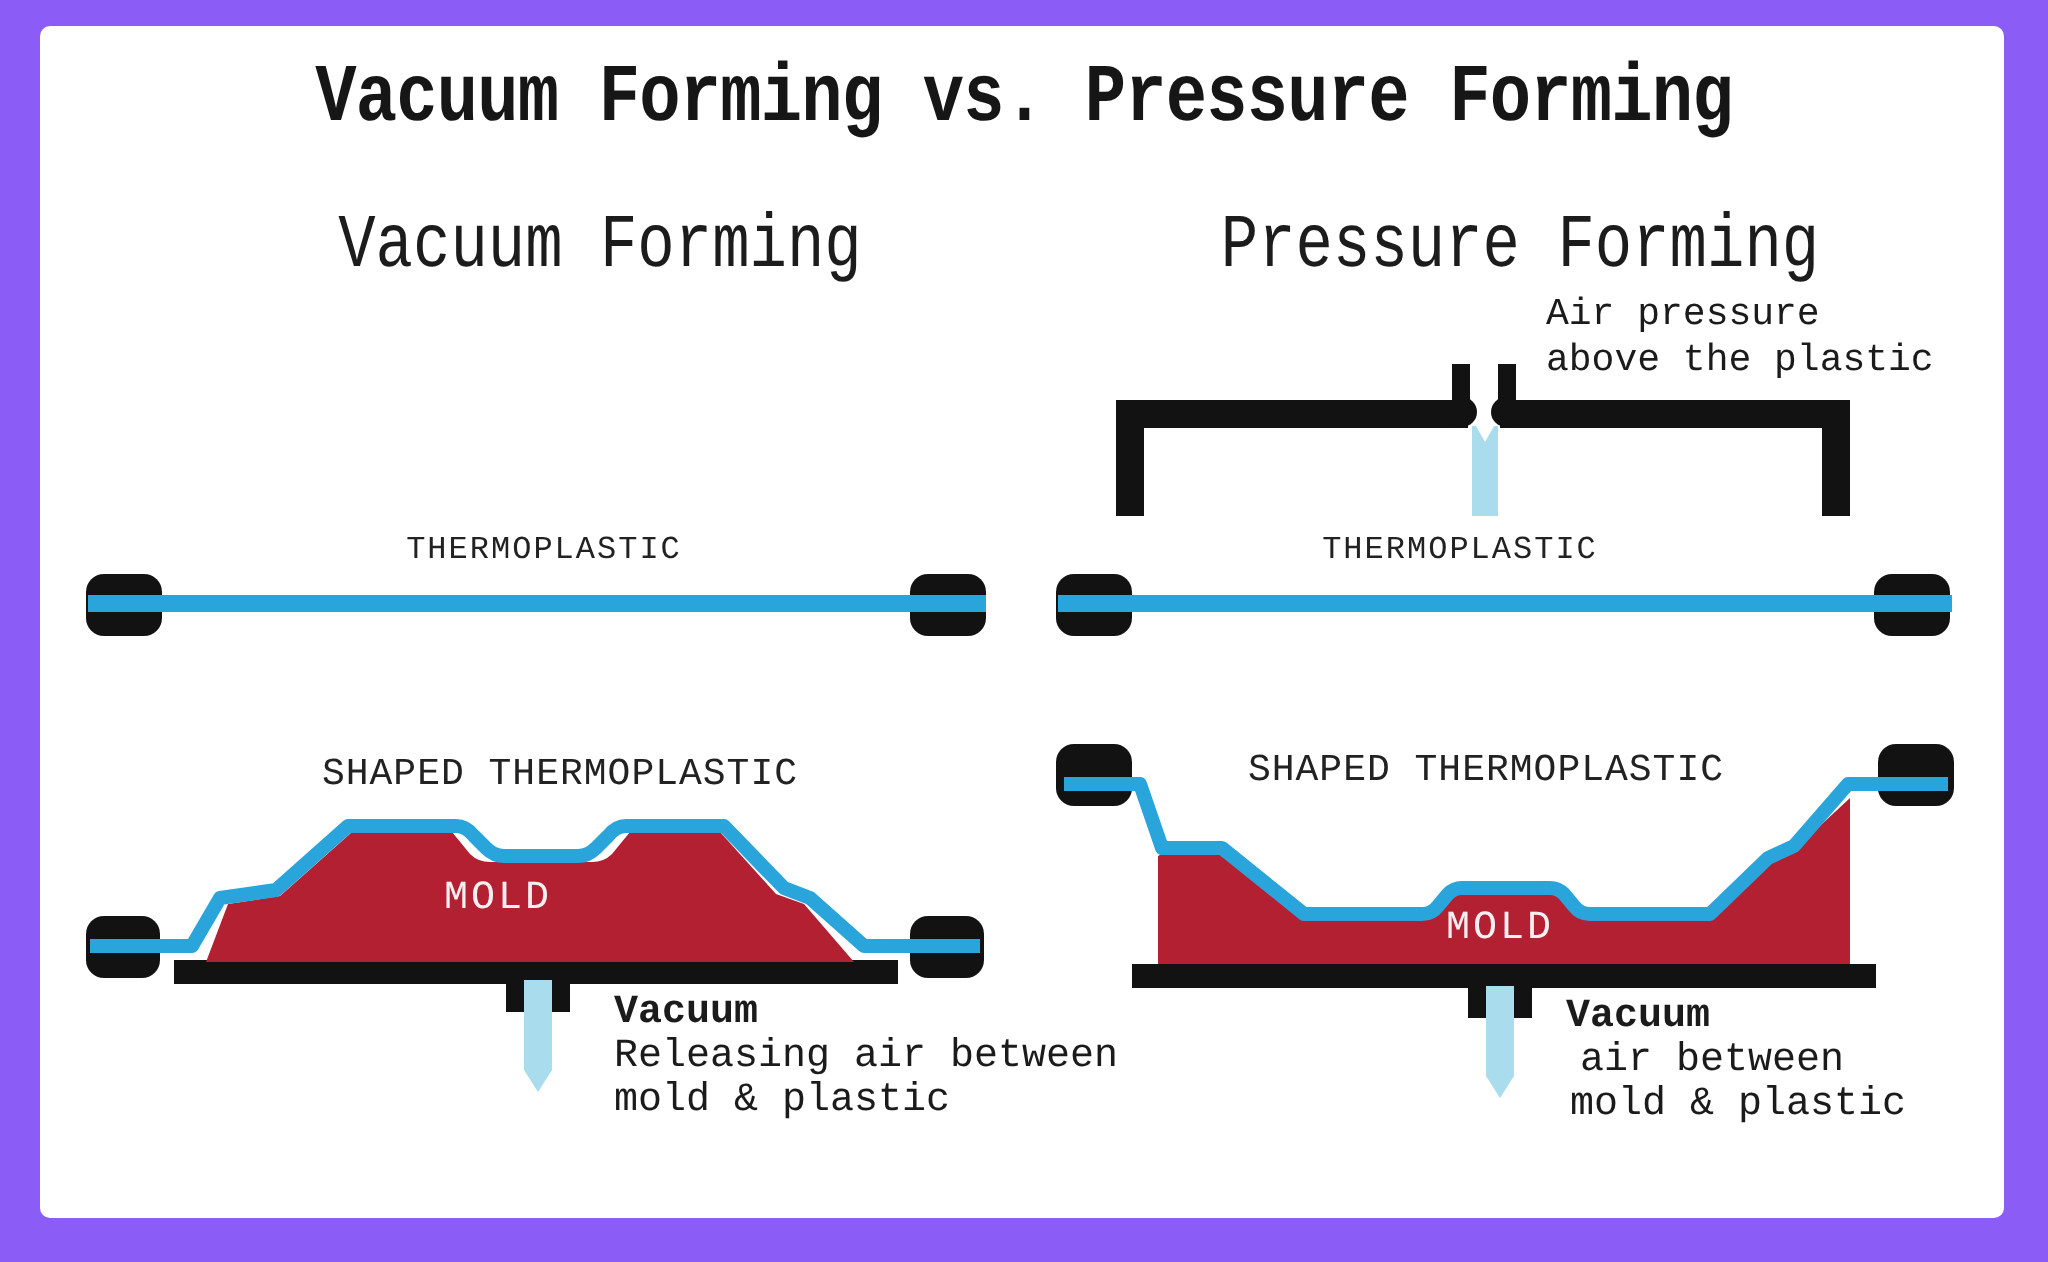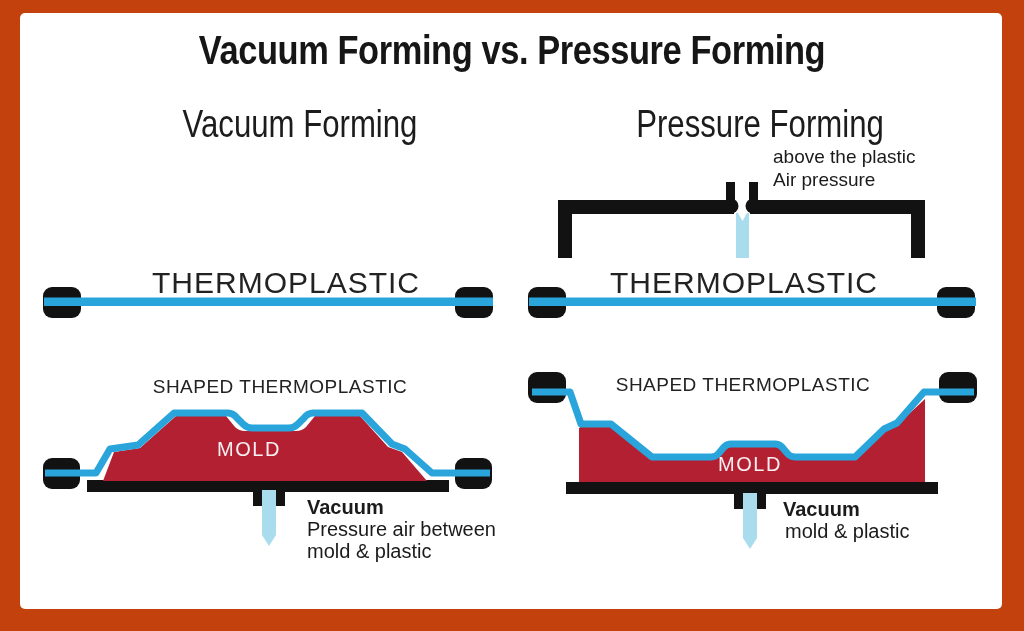--- a/index.html
+++ b/index.html
@@ -1,19 +1,19 @@
 <!DOCTYPE html>
 <html><head>
 <meta charset="utf-8">
 <style>
   html,body{margin:0;padding:0;background:#e1e1e3;}
   #stage{
     position:relative;width:1024px;height:631px;overflow:hidden;
-    background:#c2410c;
-    font-family:Liberation Sans, sans-serif;
+    background:#8b5cf6;
+    font-family:Liberation Mono, monospace;
     color:#141414;
   }
   #panel{
     position:absolute;left:20px;top:13px;width:982px;height:596px;
     background:#ffffff;border-radius:5px;
   }
   .abs{position:absolute;}
   #title{
     left:0;top:28px;width:1024px;text-align:center;
     font-weight:bold;font-size:41px;line-height:44px;
@@ -22,21 +22,21 @@
   }
   .heading{
     top:103px;width:400px;text-align:center;
     font-size:38px;line-height:42px;font-weight:400;
     transform:scaleX(.82);transform-origin:50% 0;color:#1c1c1c;
   }
   #heading-left{left:100px;}
   #heading-right{left:560px;}
   .sheet-label{
     top:266px;width:240px;text-align:center;
-    font-size:30px;letter-spacing:1px;color:#222;
+    font-size:16px;letter-spacing:1px;color:#222;
   }
   #thermo-left{left:152px;}
   #thermo-right{left:610px;}
   .shaped-label{
     width:340px;text-align:center;font-size:19px;letter-spacing:.5px;color:#222;
   }
   #shaped-left{left:110px;top:376px;}
   #shaped-right{left:573px;top:374px;}
   .mold-label{
     width:76px;text-align:center;font-size:20px;letter-spacing:1.5px;
@@ -107,36 +107,37 @@
       <path d="M743 493 H757 V538 L750 549 L743 538 Z" fill="#a9dcec"></path>
     </g>
   </svg>
 
   <div id="title" class="abs">Vacuum Forming vs. Pressure Forming</div>
 
   <div id="heading-left" class="abs heading">Vacuum Forming</div>
   <div id="heading-right" class="abs heading">Pressure Forming</div>
 
   <div id="air-callout" class="abs callout">
+    <div>Air pressure</div>
     <div>above the plastic</div>
-    <div>Air pressure</div>
   </div>
 
   <div id="thermo-left" class="abs sheet-label">THERMOPLASTIC</div>
   <div id="thermo-right" class="abs sheet-label">THERMOPLASTIC</div>
 
   <div id="shaped-left" class="abs shaped-label">SHAPED THERMOPLASTIC</div>
   <div id="shaped-right" class="abs shaped-label">SHAPED THERMOPLASTIC</div>
 
   <div id="mold-left" class="abs mold-label">MOLD</div>
   <div id="mold-right" class="abs mold-label">MOLD</div>
 
   <div id="vacuum-left" class="abs vacuum-callout">
     <div class="vt">Vacuum</div>
-    <div class="l2">Pressure air between</div>
+    <div class="l2">Releasing air between</div>
     <div class="l3">mold &amp; plastic</div>
   </div>
 
   <div id="vacuum-right" class="abs vacuum-callout">
     <div class="vt">Vacuum</div>
+    <div class="l2">air between</div>
     <div class="l3">mold &amp; plastic</div>
   </div>
 </div>
 
 </body></html>

